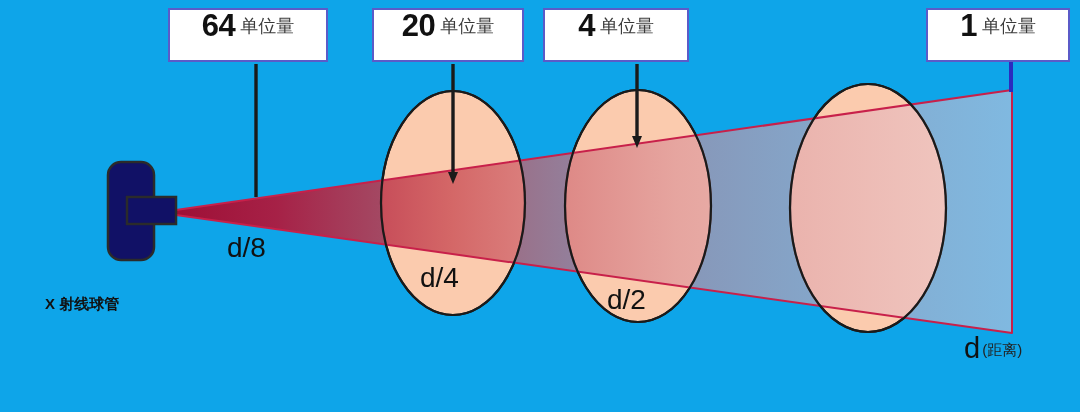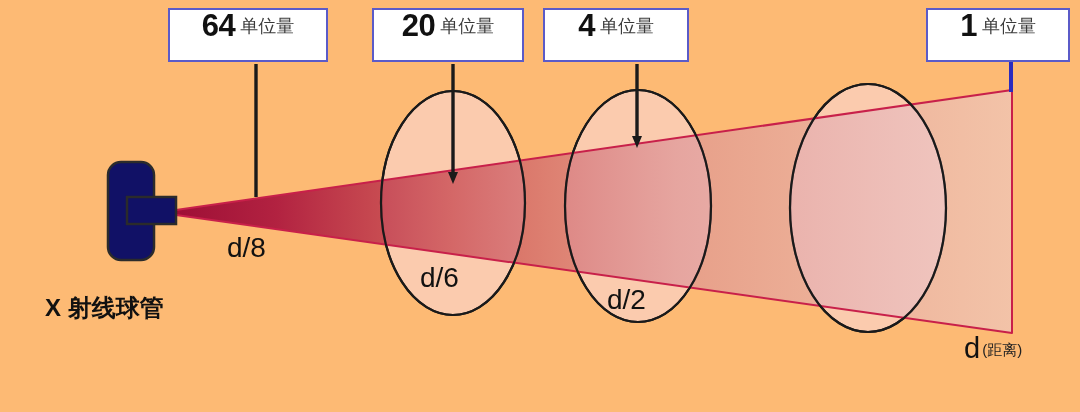--- a/index.html
+++ b/index.html
@@ -3,21 +3,21 @@
 <meta charset="utf-8">
 <title>X-ray Inverse Square Law Diagram</title>
 <style>
   html,body{margin:0;padding:0;background:#ffffff;}
   body{
     width:1080px;height:412px;
     font-family:"Liberation Sans", sans-serif;
     overflow:hidden;
     position:relative;
   }
-  #stage{position:absolute;left:0;top:0;width:1080px;height:412px;background:#fdba74;}
+  #stage{position:absolute;left:0;top:0;width:1080px;height:412px;background:#0ea5e9;}
   #scene{position:absolute;left:0;top:0;width:1080px;height:412px;}
 
   
   .vbox{
     position:absolute;
     background:#ffffff;
     border:2px solid #5B5BC8;
     box-sizing:border-box;
     display:flex;
     align-items:baseline;
@@ -53,21 +53,21 @@
     white-space:nowrap;
     line-height:1;
   }
   #d8{left:227px;top:234px;}
   #d4{left:420px;top:264px;}
   #d2{left:607px;top:286px;}
 
   #tube-label{
     position:absolute;
     left:45px;top:296px;
-    font-size:24px;font-weight:bold;color:#111;
+    font-size:15px;font-weight:bold;color:#111;
     white-space:nowrap;line-height:1;
   }
   #dist-label{
     position:absolute;
     left:964px;top:334px;
     white-space:nowrap;line-height:1;
     display:flex;align-items:baseline;
   }
   #dist-label .dmain{font-size:29px;color:#111;}
   #dist-label .dsub{font-size:15px;color:#222;margin-left:2px;position:relative;top:-3px;}
@@ -136,21 +136,21 @@
     <span class="num">4</span>
     <span class="unit">单位量</span>
   </div>
 
   <div class="vbox" id="vbox4">
     <span class="num">1</span>
     <span class="unit">单位量</span>
   </div>
 
   <div class="dlabel" id="d8">d/8</div>
-  <div class="dlabel" id="d4">d/6</div>
+  <div class="dlabel" id="d4">d/4</div>
   <div class="dlabel" id="d2">d/2</div>
 
   <div id="tube-label">X 射线球管</div>
 
   <div id="dist-label">
     <span class="dmain">d</span>
     <span class="dsub">(距离)</span>
   </div>
 
 </div>

